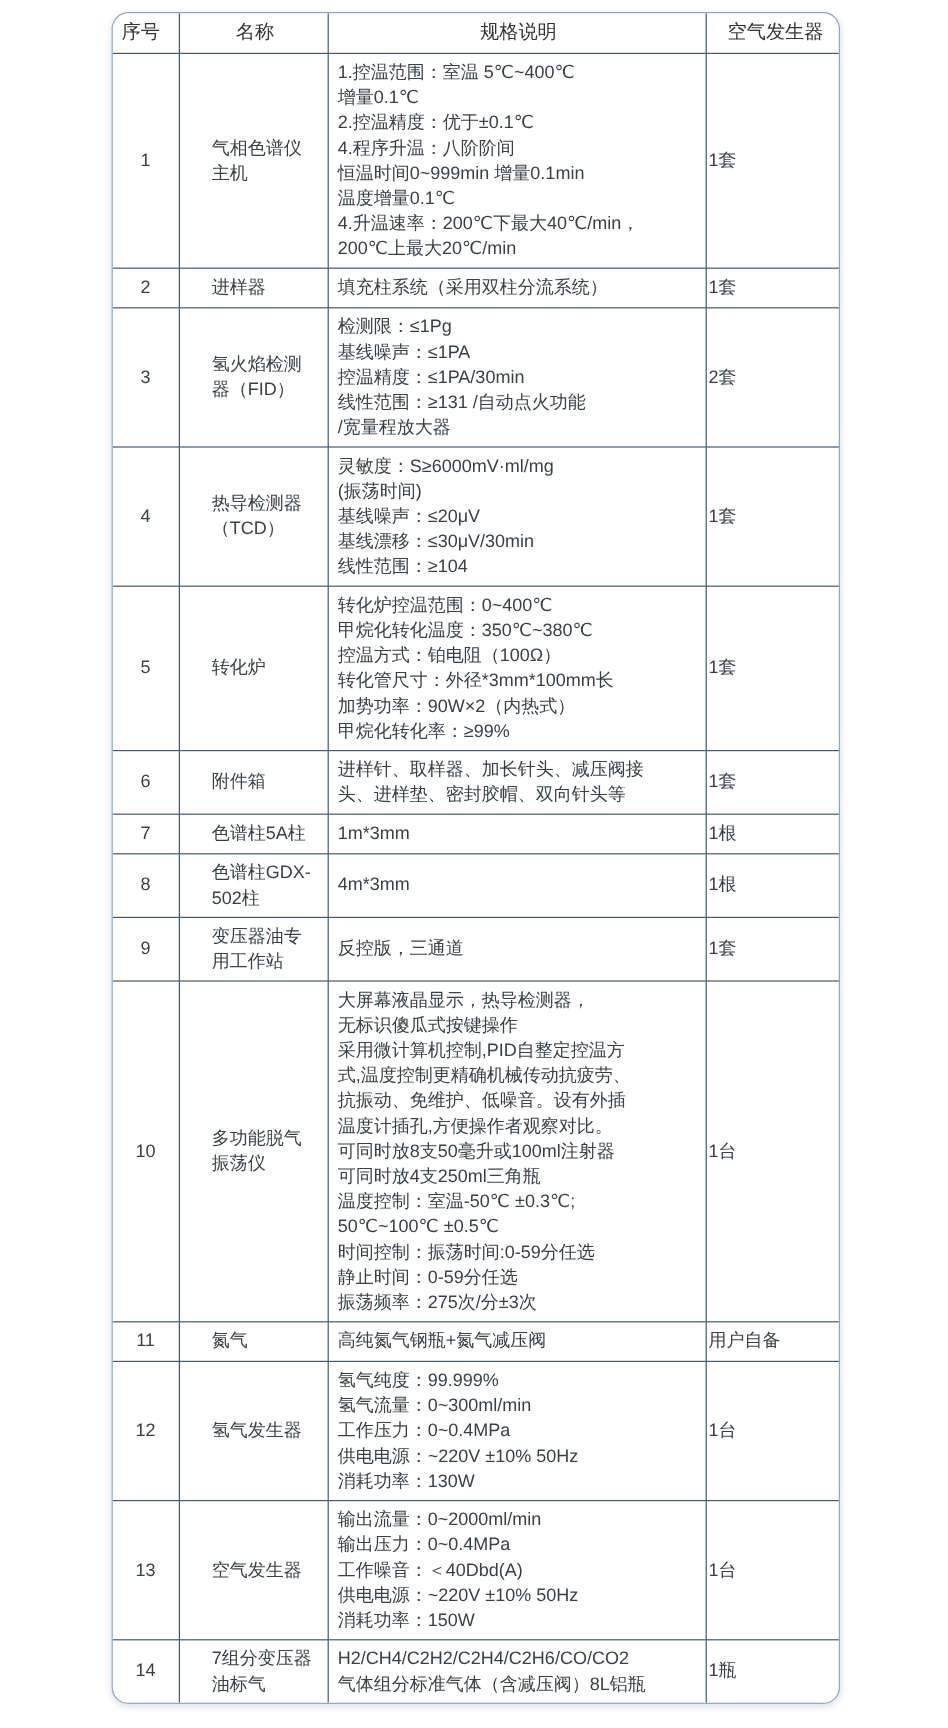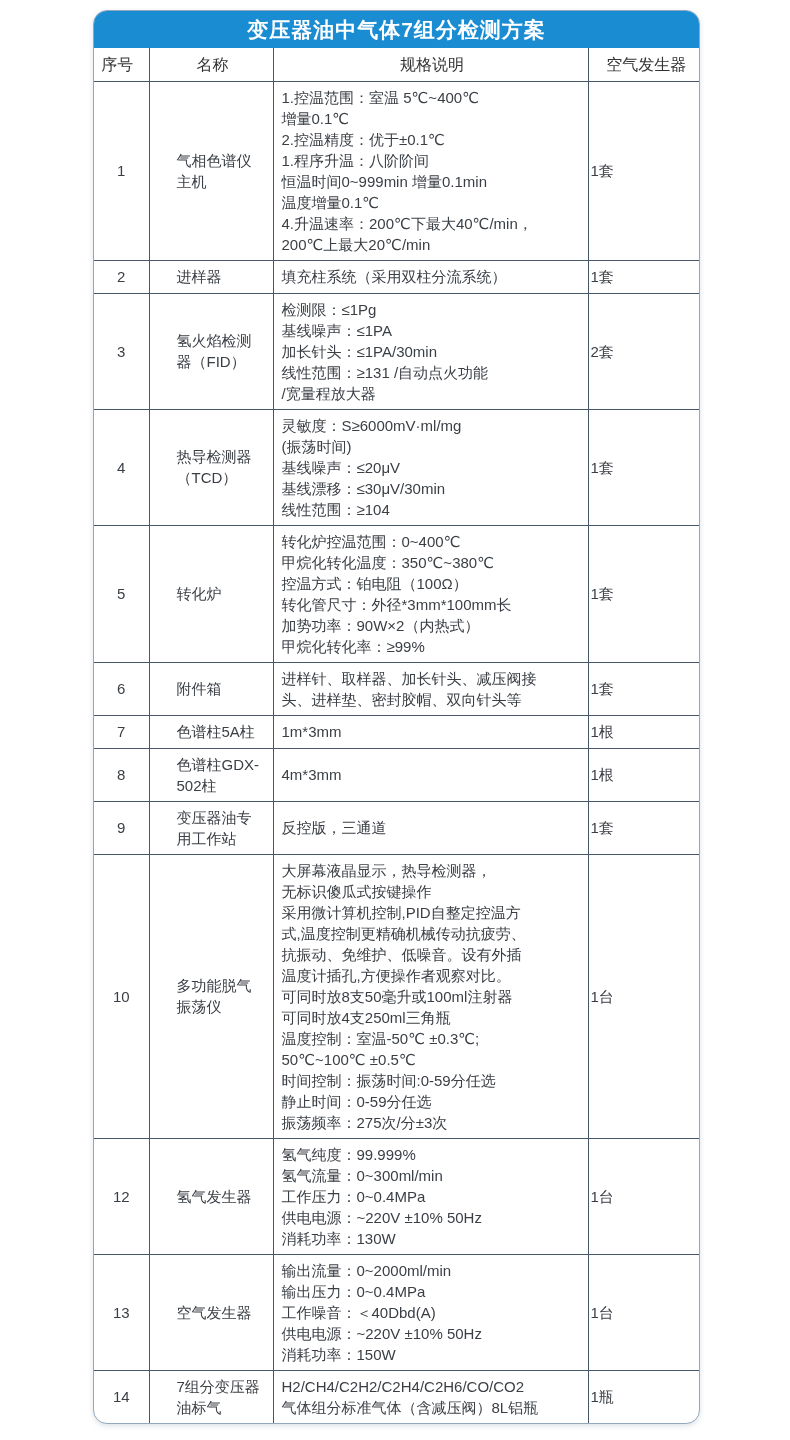--- a/index.html
+++ b/index.html
@@ -72,23 +72,20 @@
   td.row-name{padding-left:27px;}
   td.row-spec{}
   td.row-qty{padding-left:2px;}
   .spec-line{min-height:21px;}
   tr.short td{height:33px;}
 </style>
 </head>
 <body>
 
 <div class="card">
-  <div class="title-bar">
-    <span>变压器油中气体7组分检测方案</span>
-  </div>
   <table class="spec-table">
     <colgroup>
       <col class="c-no">
         <col class="c-name">
         <col class="c-spec">
         <col class="c-qty">
     </colgroup>
     <thead>
       <tr>
         <th class="h-no">序号</th>
@@ -98,21 +95,21 @@
       </tr>
     </thead>
     <tbody>
         <tr>
           <td class="row-number">1</td>
           <td class="row-name">气相色谱仪主机</td>
           <td class="row-spec">
             <div class="spec-line">1.控温范围：室温 5℃~400℃</div>
             <div class="spec-line">增量0.1℃</div>
             <div class="spec-line">2.控温精度：优于±0.1℃</div>
-            <div class="spec-line">1.程序升温：八阶阶间</div>
+            <div class="spec-line">4.程序升温：八阶阶间</div>
             <div class="spec-line">恒温时间0~999min 增量0.1min</div>
             <div class="spec-line">温度增量0.1℃</div>
             <div class="spec-line">4.升温速率：200℃下最大40℃/min，</div>
             <div class="spec-line">200℃上最大20℃/min</div>
           </td>
           <td class="row-qty">1套</td>
         </tr>
         <tr class="short">
           <td class="row-number">2</td>
           <td class="row-name">进样器</td>
@@ -120,21 +117,21 @@
             <div class="spec-line">填充柱系统（采用双柱分流系统）</div>
           </td>
           <td class="row-qty">1套</td>
         </tr>
         <tr>
           <td class="row-number">3</td>
           <td class="row-name">氢火焰检测器（FID）</td>
           <td class="row-spec">
             <div class="spec-line">检测限：≤1Pg</div>
             <div class="spec-line">基线噪声：≤1PA</div>
-            <div class="spec-line">加长针头：≤1PA/30min</div>
+            <div class="spec-line">控温精度：≤1PA/30min</div>
             <div class="spec-line">线性范围：≥131 /自动点火功能</div>
             <div class="spec-line">/宽量程放大器</div>
           </td>
           <td class="row-qty">2套</td>
         </tr>
         <tr>
           <td class="row-number">4</td>
           <td class="row-name">热导检测器（TCD）</td>
           <td class="row-spec">
             <div class="spec-line">灵敏度：S≥6000mV·ml/mg</div>
@@ -204,20 +201,28 @@
             <div class="spec-line">可同时放8支50毫升或100ml注射器</div>
             <div class="spec-line">可同时放4支250ml三角瓶</div>
             <div class="spec-line">温度控制：室温-50℃ ±0.3℃;</div>
             <div class="spec-line"> 50℃~100℃ ±0.5℃</div>
             <div class="spec-line">时间控制：振荡时间:0-59分任选</div>
             <div class="spec-line">静止时间：0-59分任选</div>
             <div class="spec-line">振荡频率：275次/分±3次</div>
           </td>
           <td class="row-qty">1台</td>
         </tr>
+        <tr class="short">
+          <td class="row-number">11</td>
+          <td class="row-name">氮气</td>
+          <td class="row-spec">
+            <div class="spec-line">高纯氮气钢瓶+氮气减压阀</div>
+          </td>
+          <td class="row-qty">用户自备</td>
+        </tr>
         <tr>
           <td class="row-number">12</td>
           <td class="row-name">氢气发生器</td>
           <td class="row-spec">
             <div class="spec-line">氢气纯度：99.999%</div>
             <div class="spec-line">氢气流量：0~300ml/min</div>
             <div class="spec-line">工作压力：0~0.4MPa</div>
             <div class="spec-line">供电电源：~220V ±10% 50Hz</div>
             <div class="spec-line">消耗功率：130W</div>
           </td>

